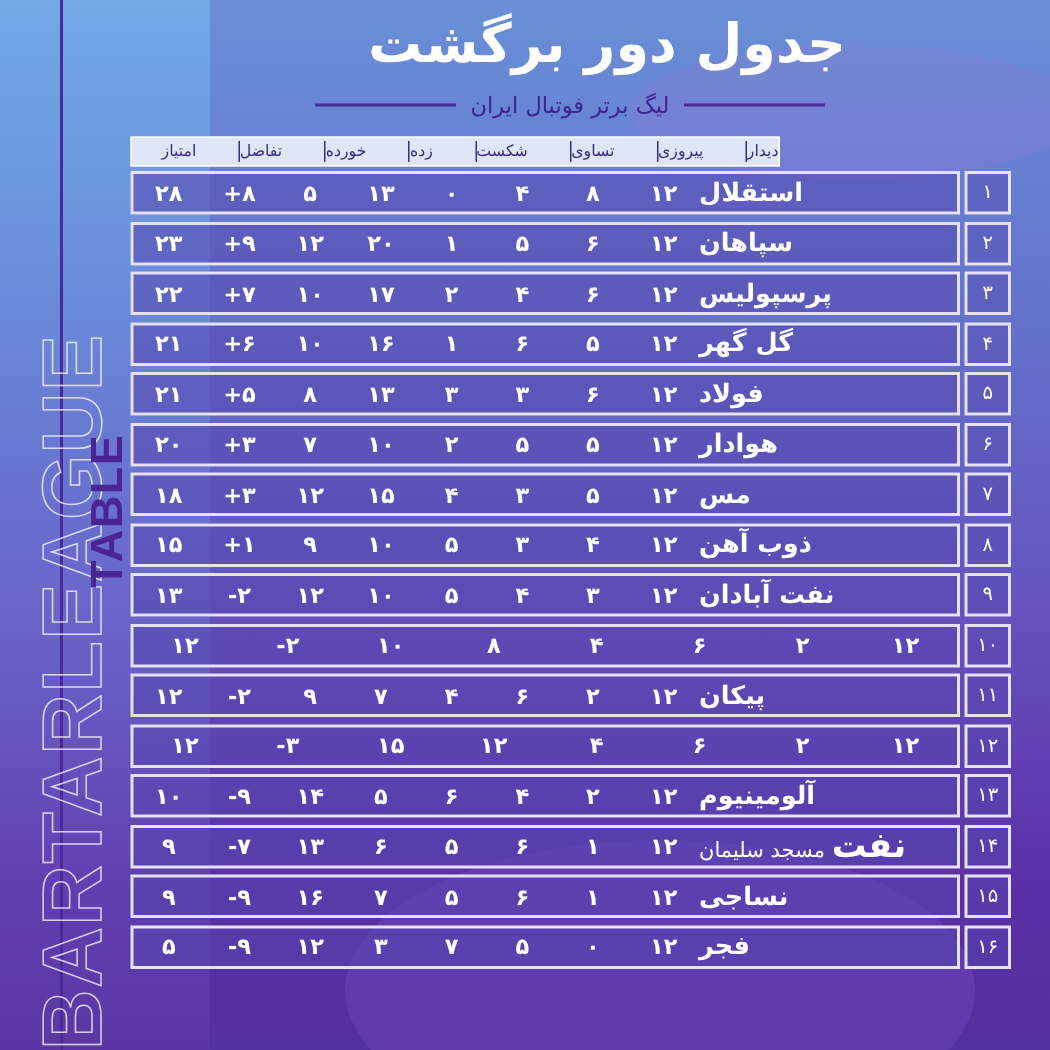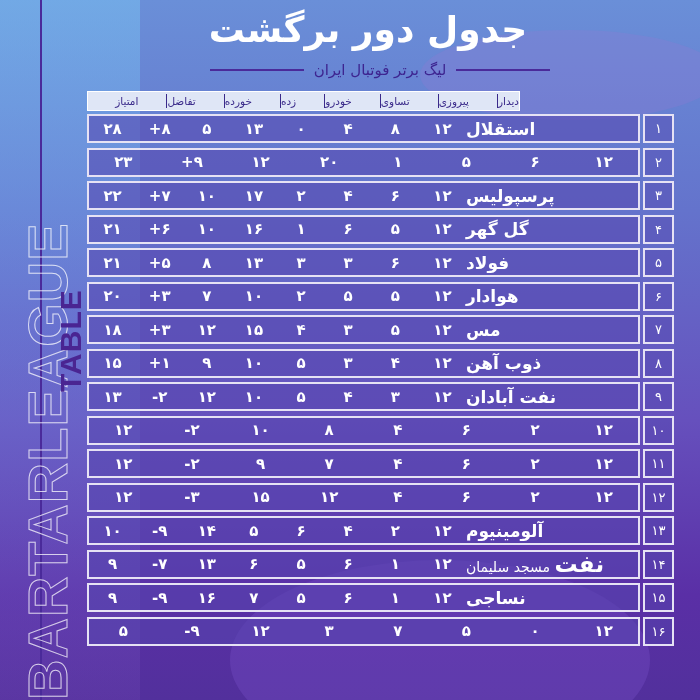--- a/index.html
+++ b/index.html
@@ -36,21 +36,21 @@
   }
   .vtext .outline {
     color: transparent; -webkit-text-stroke: 1px rgba(255,255,255,0.75);
     display: inline-block; transform: translateY(-22px);
   }
   .vtext .solid {
     color: #4a2592; font-size: 30px; display: inline-block; transform: translateY(-8px);
   }
 
   .title {
-    position: absolute; left: 188px; top: 2px; width: 360px; text-align: center;
+    position: absolute; left: 204px; top: 2px; width: 360px; text-align: right;
     font-family: "DejaVu Sans", sans-serif; font-weight: 700;
     font-size: 36px; color: #ffffff; direction: rtl; line-height: 56px;
   }
   .subtitle-wrap {
     position: absolute; left: 210px; top: 58px; width: 340px; height: 24px;
     display: flex; align-items: center; justify-content: center; gap: 10px;
   }
   .subtitle-wrap .rule { flex: 1; height: 2px; background: #4a2a9a; }
   .subtitle {
     font-size: 15px; color: #3d2490; direction: rtl; white-space: nowrap;
@@ -112,21 +112,21 @@
 <div class="subtitle-wrap">
   <div class="rule"></div>
   <div class="subtitle">لیگ برتر فوتبال ایران</div>
   <div class="rule"></div>
 </div>
 
 <div class="header-bar">
   <div class="header-cell">دیدار</div>
   <div class="header-cell">پیروزی</div>
   <div class="header-cell">تساوی</div>
-  <div class="header-cell">خودرو</div>
+  <div class="header-cell">شکست</div>
   <div class="header-cell">زده</div>
   <div class="header-cell">خورده</div>
   <div class="header-cell">تفاضل</div>
   <div class="header-cell">امتیاز</div>
 </div>
 
 <div class="rows">
 
   <div class="row" style="top:114px">
     <div class="row-main">
@@ -138,20 +138,21 @@
       <div class="num">۱۳</div>
       <div class="num">۵</div>
       <div class="num">+۸</div>
       <div class="num">۲۸</div>
     </div>
     <div class="row-rank">۱</div>
   </div>
 
   <div class="row" style="top:147.5px">
     <div class="row-main">
+      <div class="team">سپاهان</div>
       <div class="num">۱۲</div>
       <div class="num">۶</div>
       <div class="num">۵</div>
       <div class="num">۱</div>
       <div class="num">۲۰</div>
       <div class="num">۱۲</div>
       <div class="num">+۹</div>
       <div class="num">۲۳</div>
     </div>
     <div class="row-rank">۲</div>
@@ -271,20 +272,21 @@
       <div class="num">۸</div>
       <div class="num">۱۰</div>
       <div class="num">-۲</div>
       <div class="num">۱۲</div>
     </div>
     <div class="row-rank">۱۰</div>
   </div>
 
   <div class="row" style="top:449px">
     <div class="row-main">
+      <div class="team">پیکان</div>
       <div class="num">۱۲</div>
       <div class="num">۲</div>
       <div class="num">۶</div>
       <div class="num">۴</div>
       <div class="num">۷</div>
       <div class="num">۹</div>
       <div class="num">-۲</div>
       <div class="num">۱۲</div>
     </div>
     <div class="row-rank">۱۱</div>
@@ -344,20 +346,21 @@
       <div class="num">۷</div>
       <div class="num">۱۶</div>
       <div class="num">-۹</div>
       <div class="num">۹</div>
     </div>
     <div class="row-rank">۱۵</div>
   </div>
 
   <div class="row" style="top:616.5px">
     <div class="row-main">
+      <div class="team">فجر</div>
       <div class="num">۱۲</div>
       <div class="num">۰</div>
       <div class="num">۵</div>
       <div class="num">۷</div>
       <div class="num">۳</div>
       <div class="num">۱۲</div>
       <div class="num">-۹</div>
       <div class="num">۵</div>
     </div>
     <div class="row-rank">۱۶</div>

